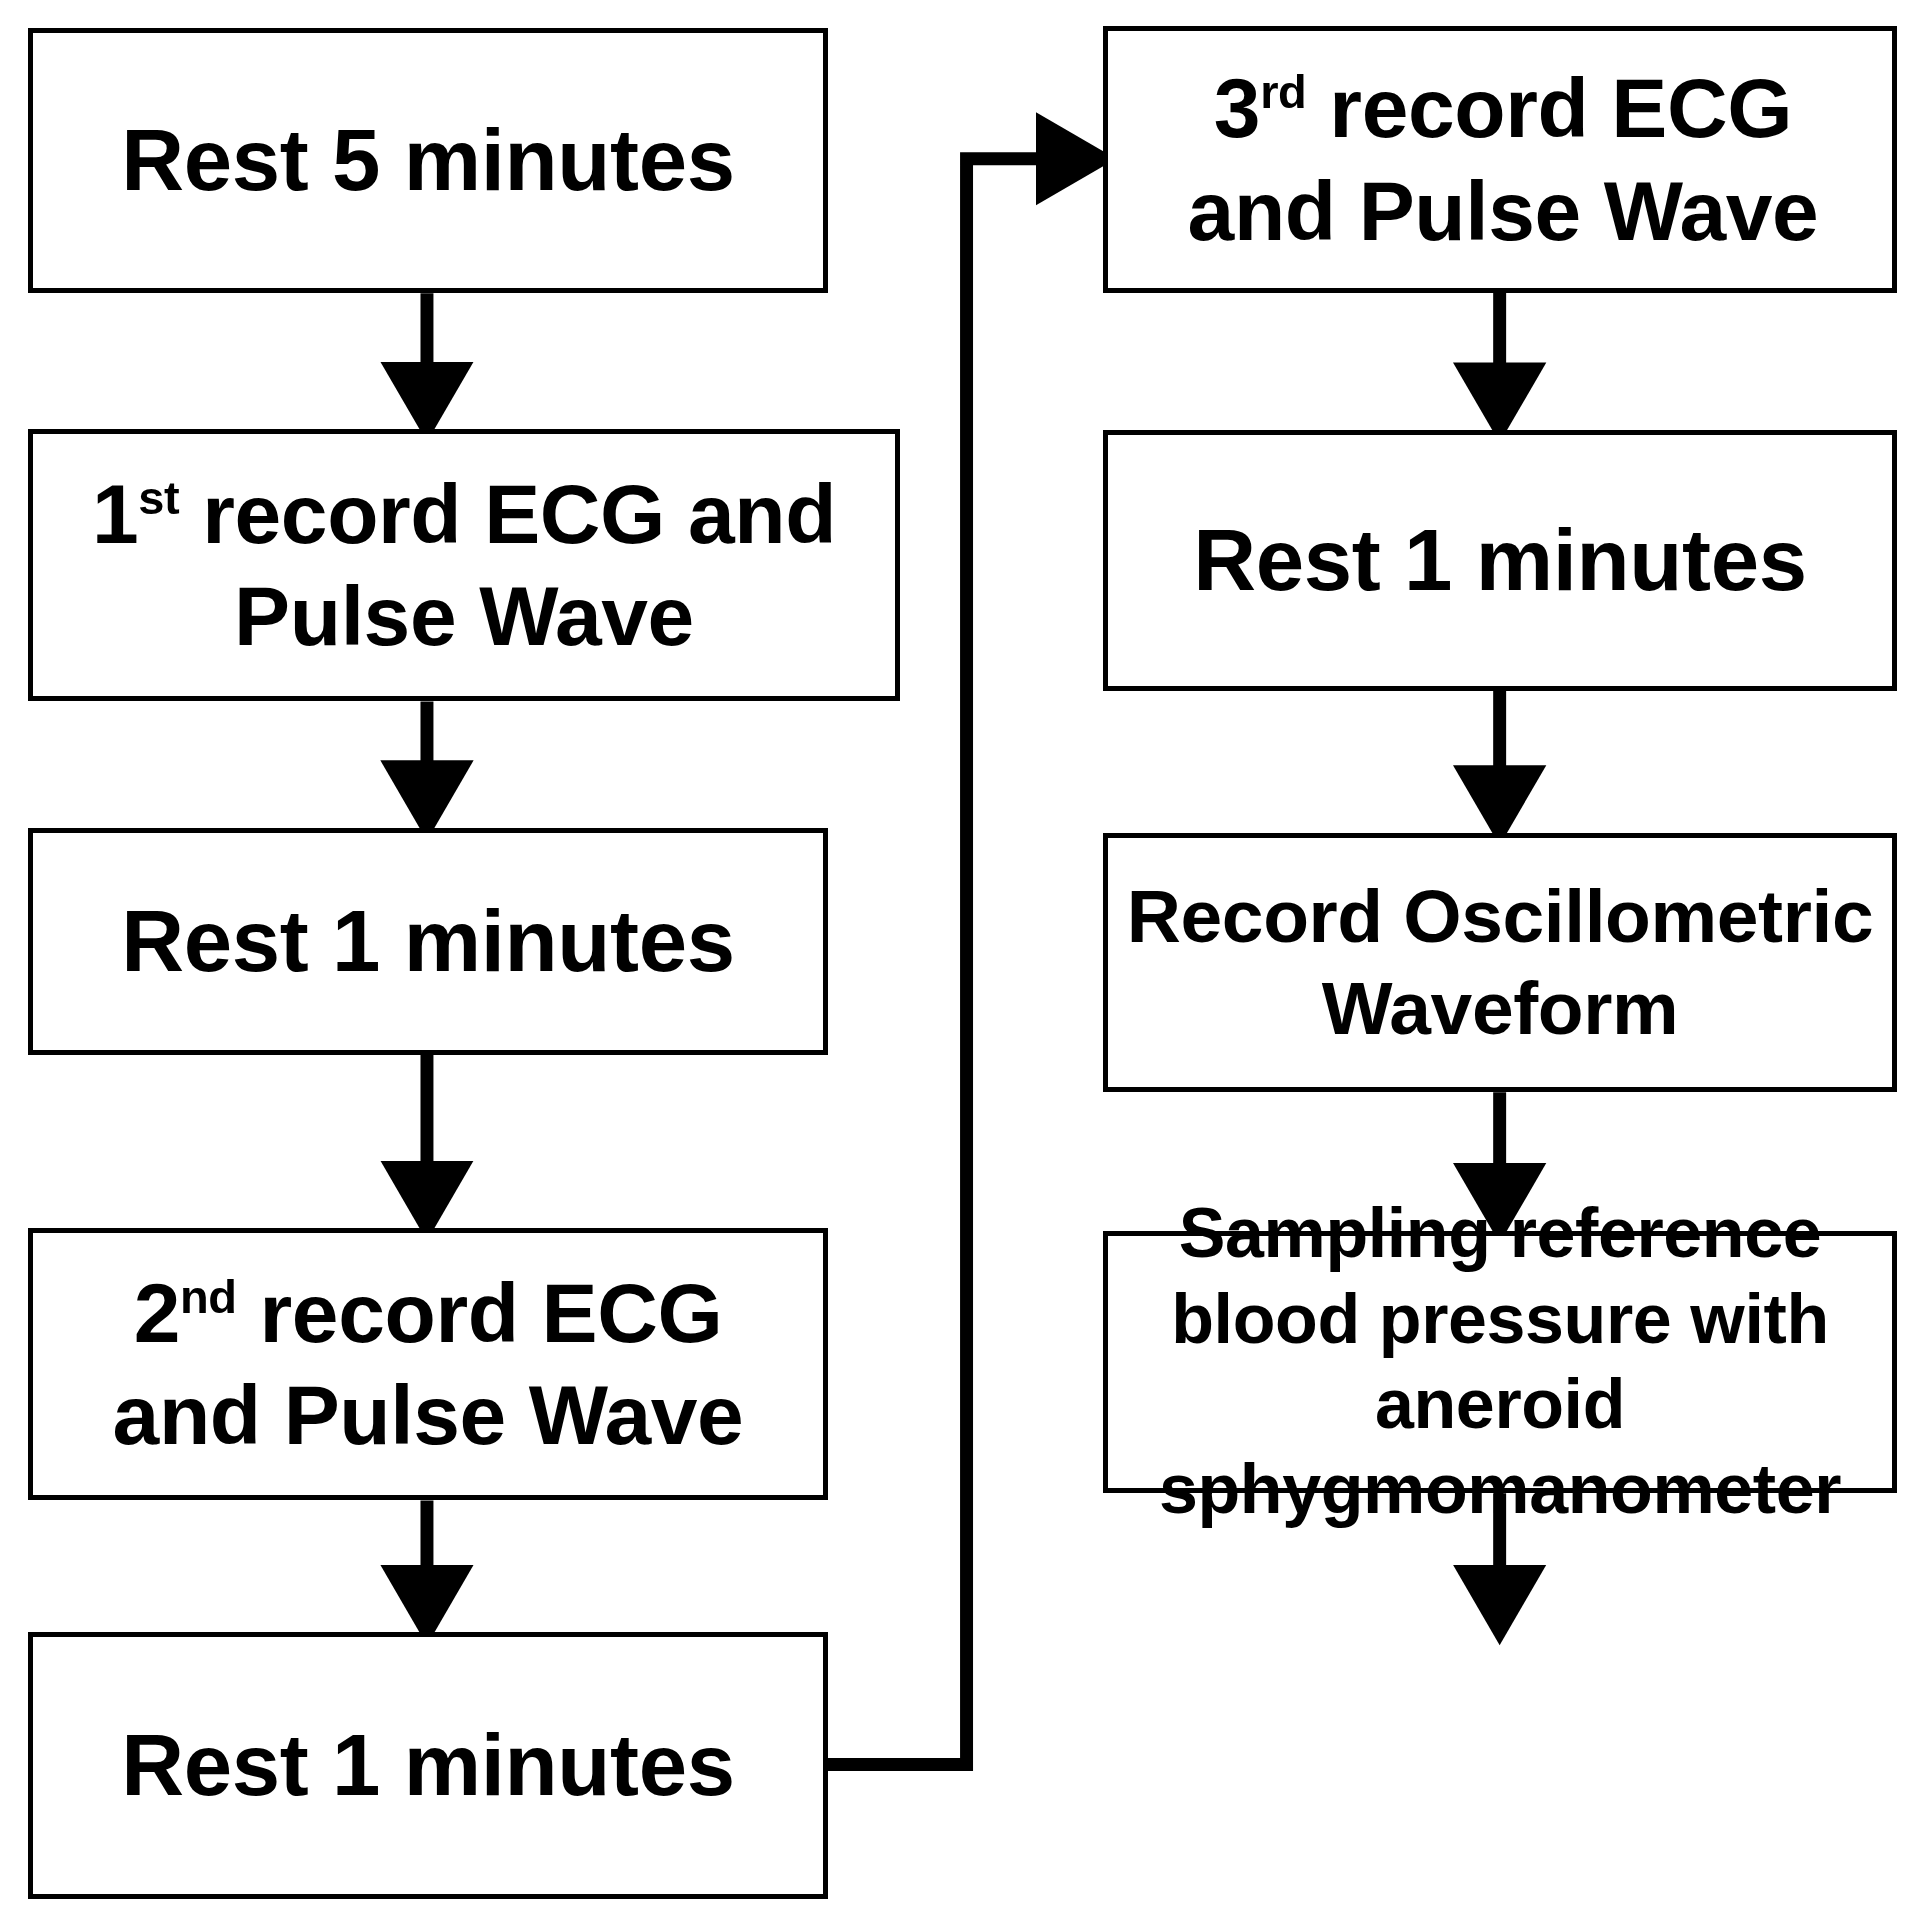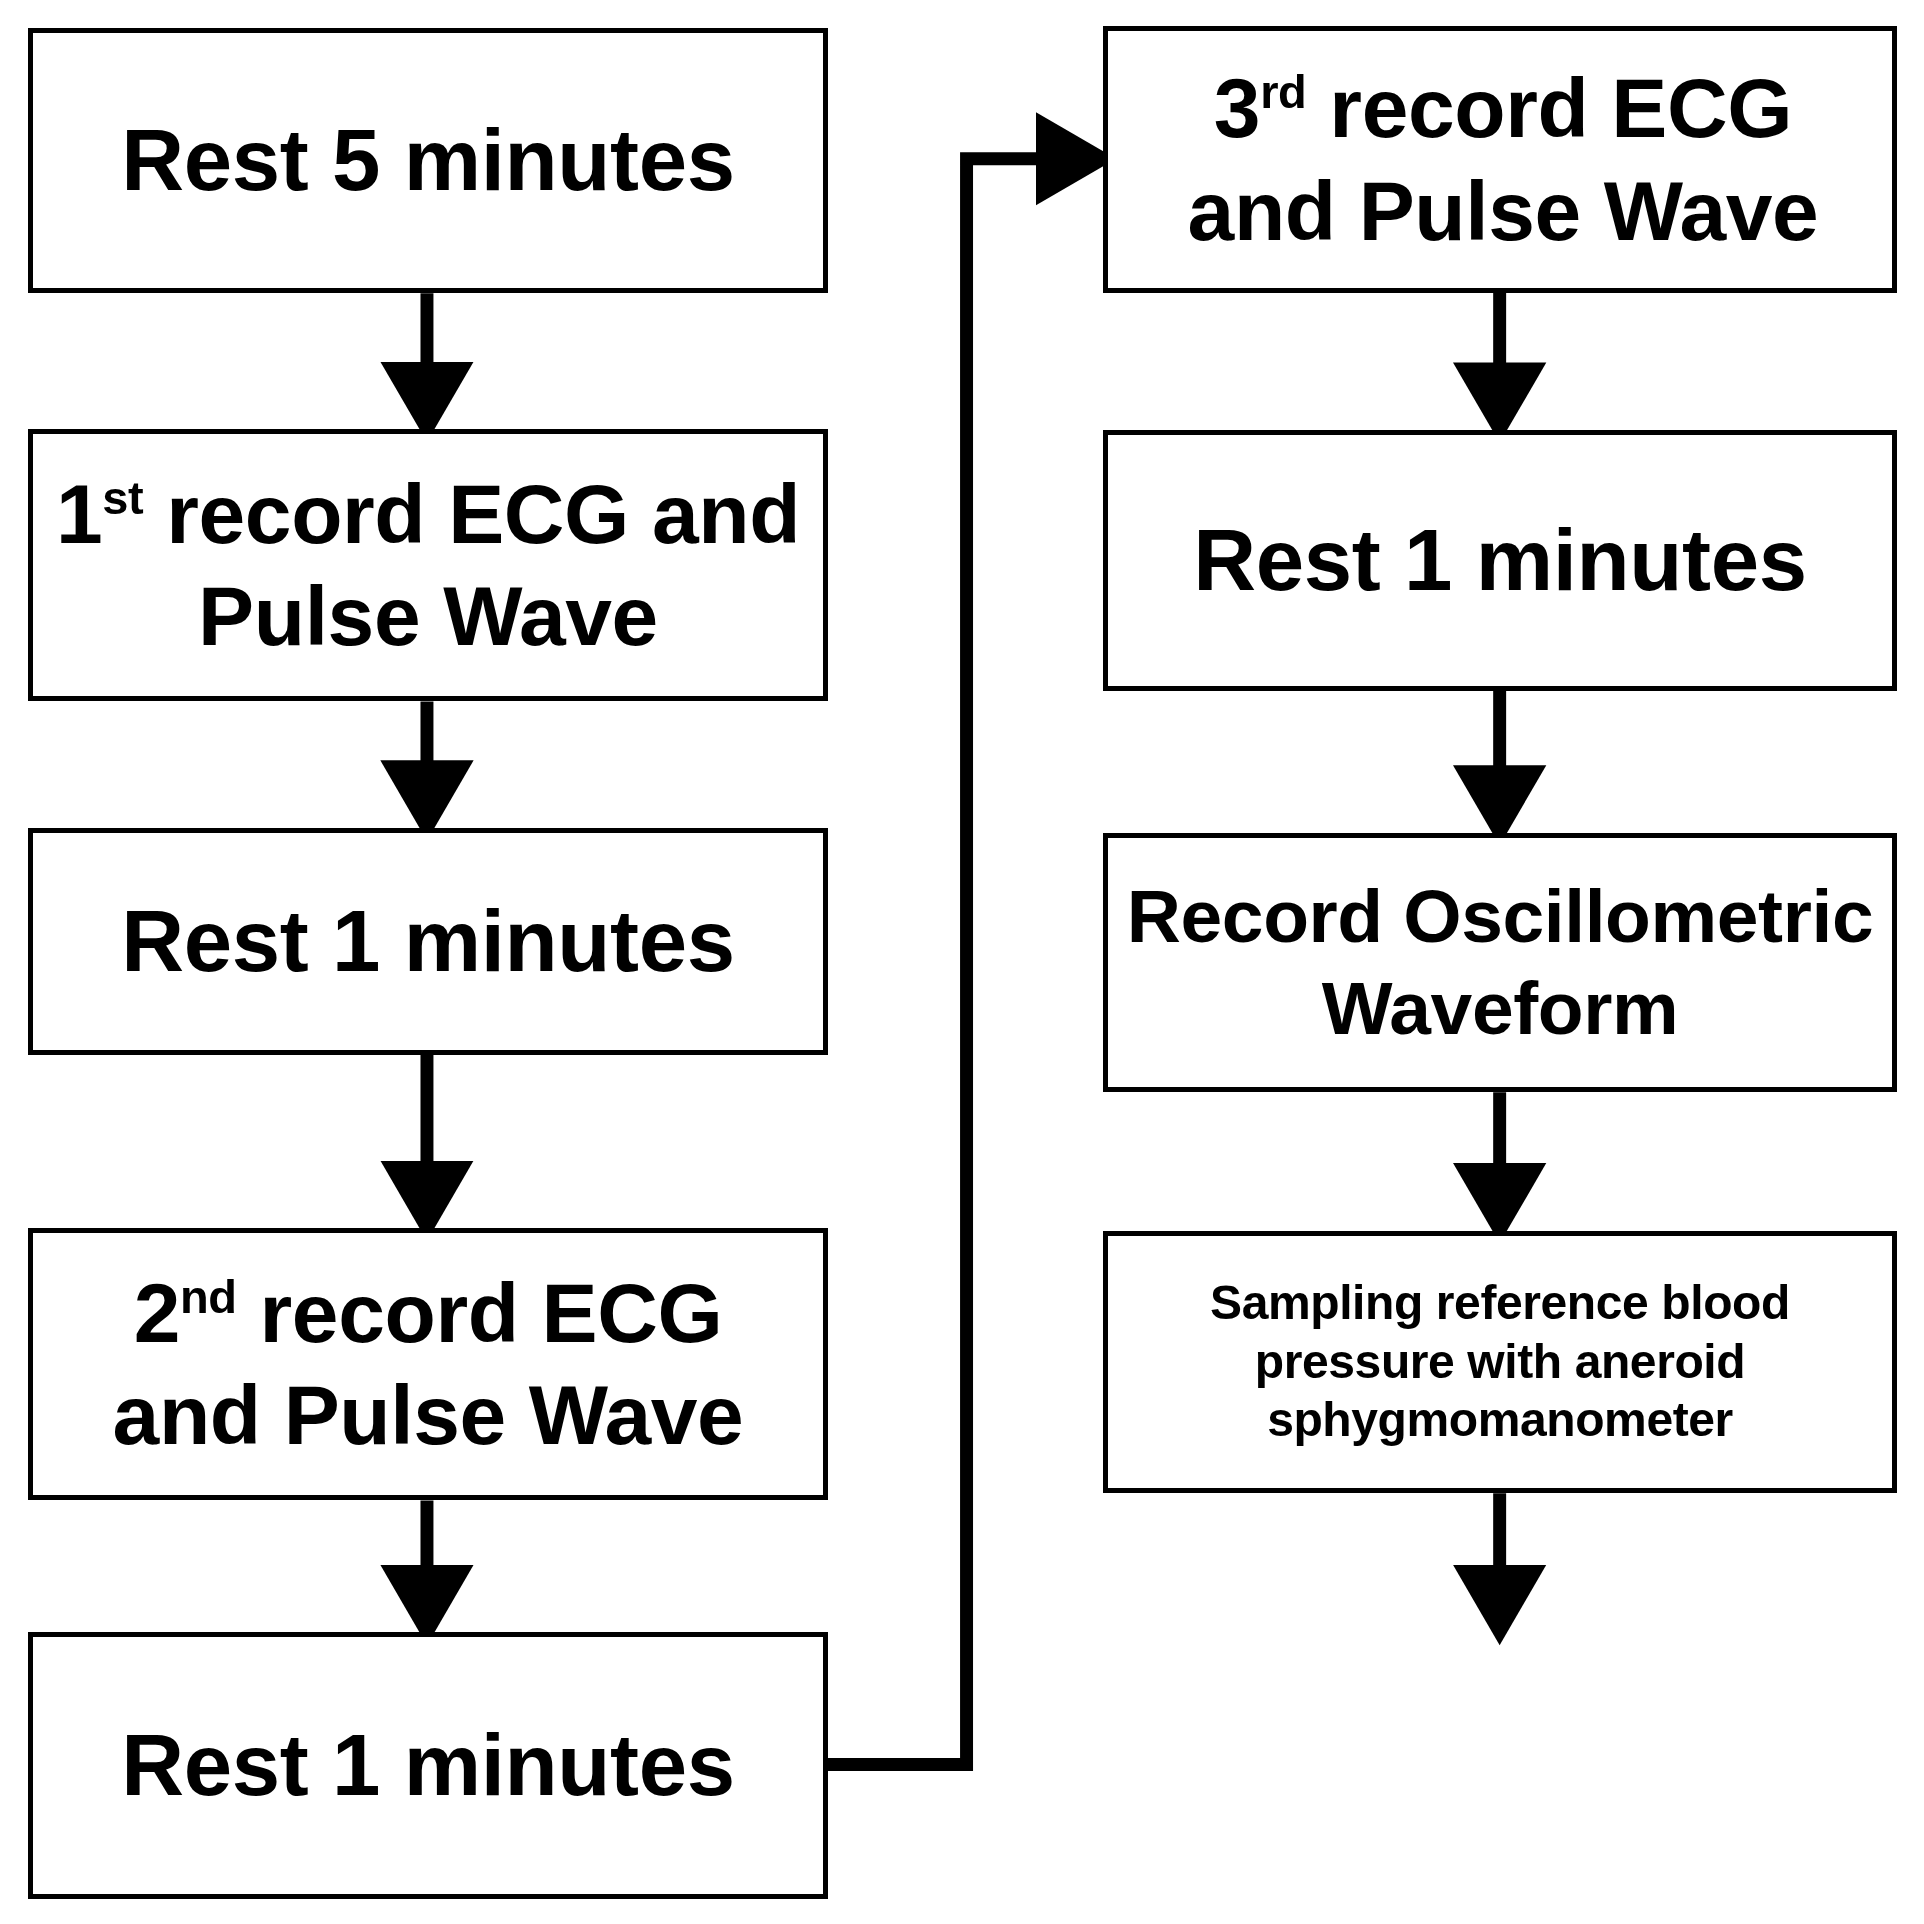--- a/index.html
+++ b/index.html
@@ -35,21 +35,21 @@
     box-sizing: border-box;
     color: #000000;
     font-weight: bold;
     line-height: 1.22;
     letter-spacing: -0.4px;
     white-space: pre-line;
   }
   .size-xl .node-label { font-size: 87px; }
   .size-lg .node-label { font-size: 84px; }
   .size-md .node-label { font-size: 75px; }
-  .size-sm .node-label { font-size: 48px; }
+  .size-sm .node-label { font-size: 70px; }
   .node-label sup {
     font-size: 0.56em;
     vertical-align: super;
     line-height: 0;
   }
   #edge-layer {
     position: absolute;
     left: 0;
     top: 0;
     width: 1925px;
@@ -79,21 +79,21 @@
     <line x1="1851" y1="361" x2="1851" y2="521" stroke="#000000" stroke-width="16" marker-end="url(#arrowhead)"></line>
     <line x1="1851" y1="853" x2="1851" y2="1018" stroke="#000000" stroke-width="16" marker-end="url(#arrowhead)"></line>
     <line x1="1851" y1="1348" x2="1851" y2="1509" stroke="#000000" stroke-width="16" marker-end="url(#arrowhead)"></line>
     <line x1="1851" y1="1843" x2="1851" y2="2005" stroke="#000000" stroke-width="16" marker-end="url(#arrowhead)"></line>
   </svg>
 
   <div class="node size-xl" style="left:28px; top:28px; width:800px; height:265px;">
     <span class="node-label">Rest 5 minutes</span>
   </div>
 
-  <div class="node size-lg" style="left:28px; top:429px; width:800px; height:272px;">
+  <div class="node size-lg" style="left:28px; top:429px; width:872px; height:272px;">
     <span class="node-label"><span>1</span><sup>st</sup><span> record ECG and Pulse Wave</span></span>
   </div>
 
   <div class="node size-xl" style="left:28px; top:828px; width:800px; height:227px;">
     <span class="node-label">Rest 1 minutes</span>
   </div>
 
   <div class="node size-lg" style="left:28px; top:1228px; width:800px; height:272px;">
     <span class="node-label"><span>2</span><sup>nd</sup><span> record ECG and Pulse Wave</span></span>
   </div>

